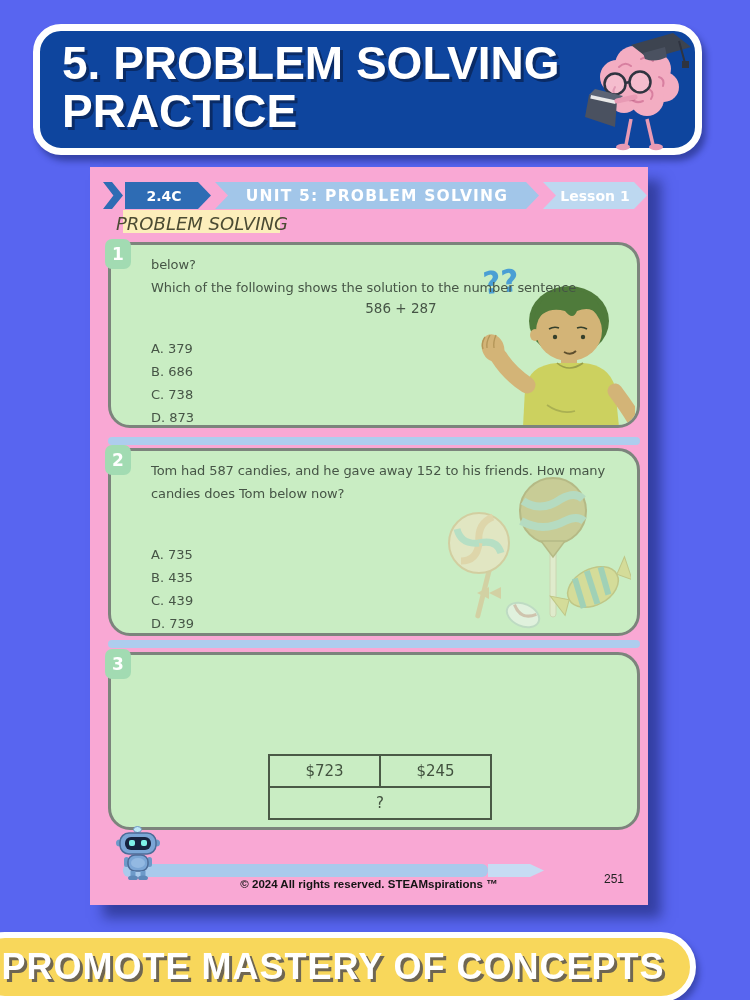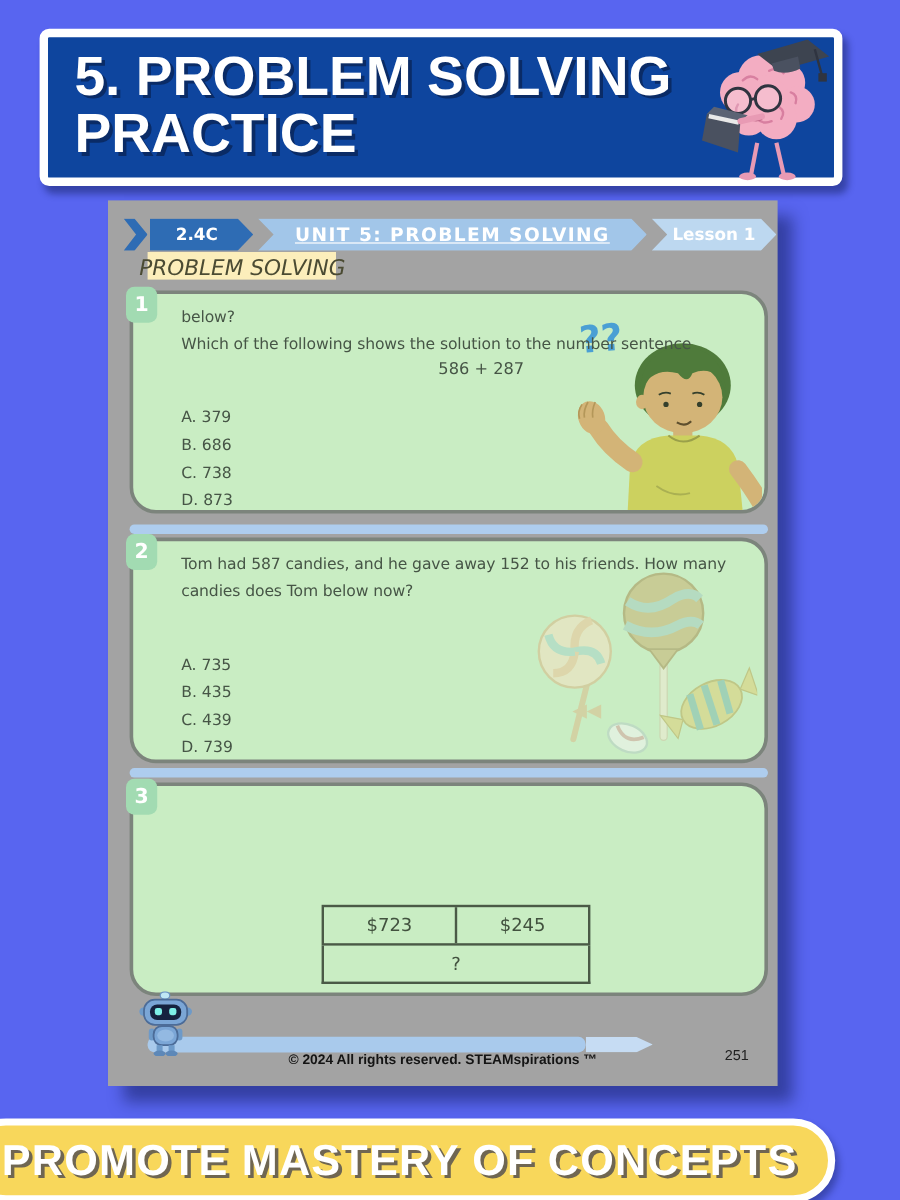--- a/index.html
+++ b/index.html
@@ -4,46 +4,46 @@
 <style>
   html,body{margin:0;padding:0;}
   body{
     width:750px;height:1000px;position:relative;overflow:hidden;
     background:#5865f0;font-family:"Liberation Sans",sans-serif;
   }
 
   
   .top-banner{
     position:absolute;left:33px;top:24px;width:655px;height:117px;
-    background:#0e459e;border:7px solid #ffffff;border-radius:8px;
+    background:#0e459e;border:7px solid #ffffff;border-radius:28px;
     box-shadow:4px 6px 6px rgba(12,25,80,.45);
   }
   .banner-title{
     position:absolute;left:22px;top:9px;
     font-weight:800;font-size:46px;line-height:1.04;color:#ffffff;
     text-shadow:3px 3px 0 #0a2b66;letter-spacing:0px;white-space:nowrap;
   }
   .brain-wrap{position:absolute;right:0px;top:-4px;width:116px;height:126px;}
 
   
   .page{
     position:absolute;left:90px;top:167px;width:558px;height:738px;
-    background:#a3a3a3;box-shadow:13px 13px 12px rgba(15,25,85,.5);
+    background:#f9a8d4;box-shadow:13px 13px 12px rgba(15,25,85,.5);
     font-family:"DejaVu Sans",sans-serif;
   }
 
   
   .ribbon{position:absolute;left:13px;top:15px;height:27px;display:flex;}
   .ribbon .seg{display:flex;align-items:center;justify-content:center;color:#fff;font-weight:bold;}
   .lead-arrow{width:20px;background:#2e6cb4;
     clip-path:polygon(0 0,45% 0,100% 50%,45% 100%,0 100%,52% 50%);}
   .seg-std{width:78px;margin-left:2px;background:#2e6cb4;font-size:14px;padding-right:8px;
     clip-path:polygon(0 0,calc(100% - 13px) 0,100% 50%,calc(100% - 13px) 100%,0 100%);}
   .seg-unit{width:324px;margin-left:4px;background:#a2c6e9;font-size:15.5px;letter-spacing:1.2px;
-    clip-path:polygon(0 0,calc(100% - 13px) 0,100% 50%,calc(100% - 13px) 100%,0 100%,13px 50%);text-decoration:underline;}
+    clip-path:polygon(0 0,calc(100% - 13px) 0,100% 50%,calc(100% - 13px) 100%,0 100%,13px 50%);}
   .seg-lesson{width:104px;margin-left:4px;background:#bdd8f0;font-size:14px;
     clip-path:polygon(0 0,calc(100% - 13px) 0,100% 50%,calc(100% - 13px) 100%,0 100%,13px 50%);}
 
   
   .ps-highlight{position:absolute;left:33px;top:43px;width:157px;height:23px;background:#fceebb;}
   .ps-heading{position:absolute;left:26px;top:46px;font-style:italic;font-size:18px;color:#4b4b33;}
 
   
   .qbox{
     position:absolute;left:18px;width:526px;

